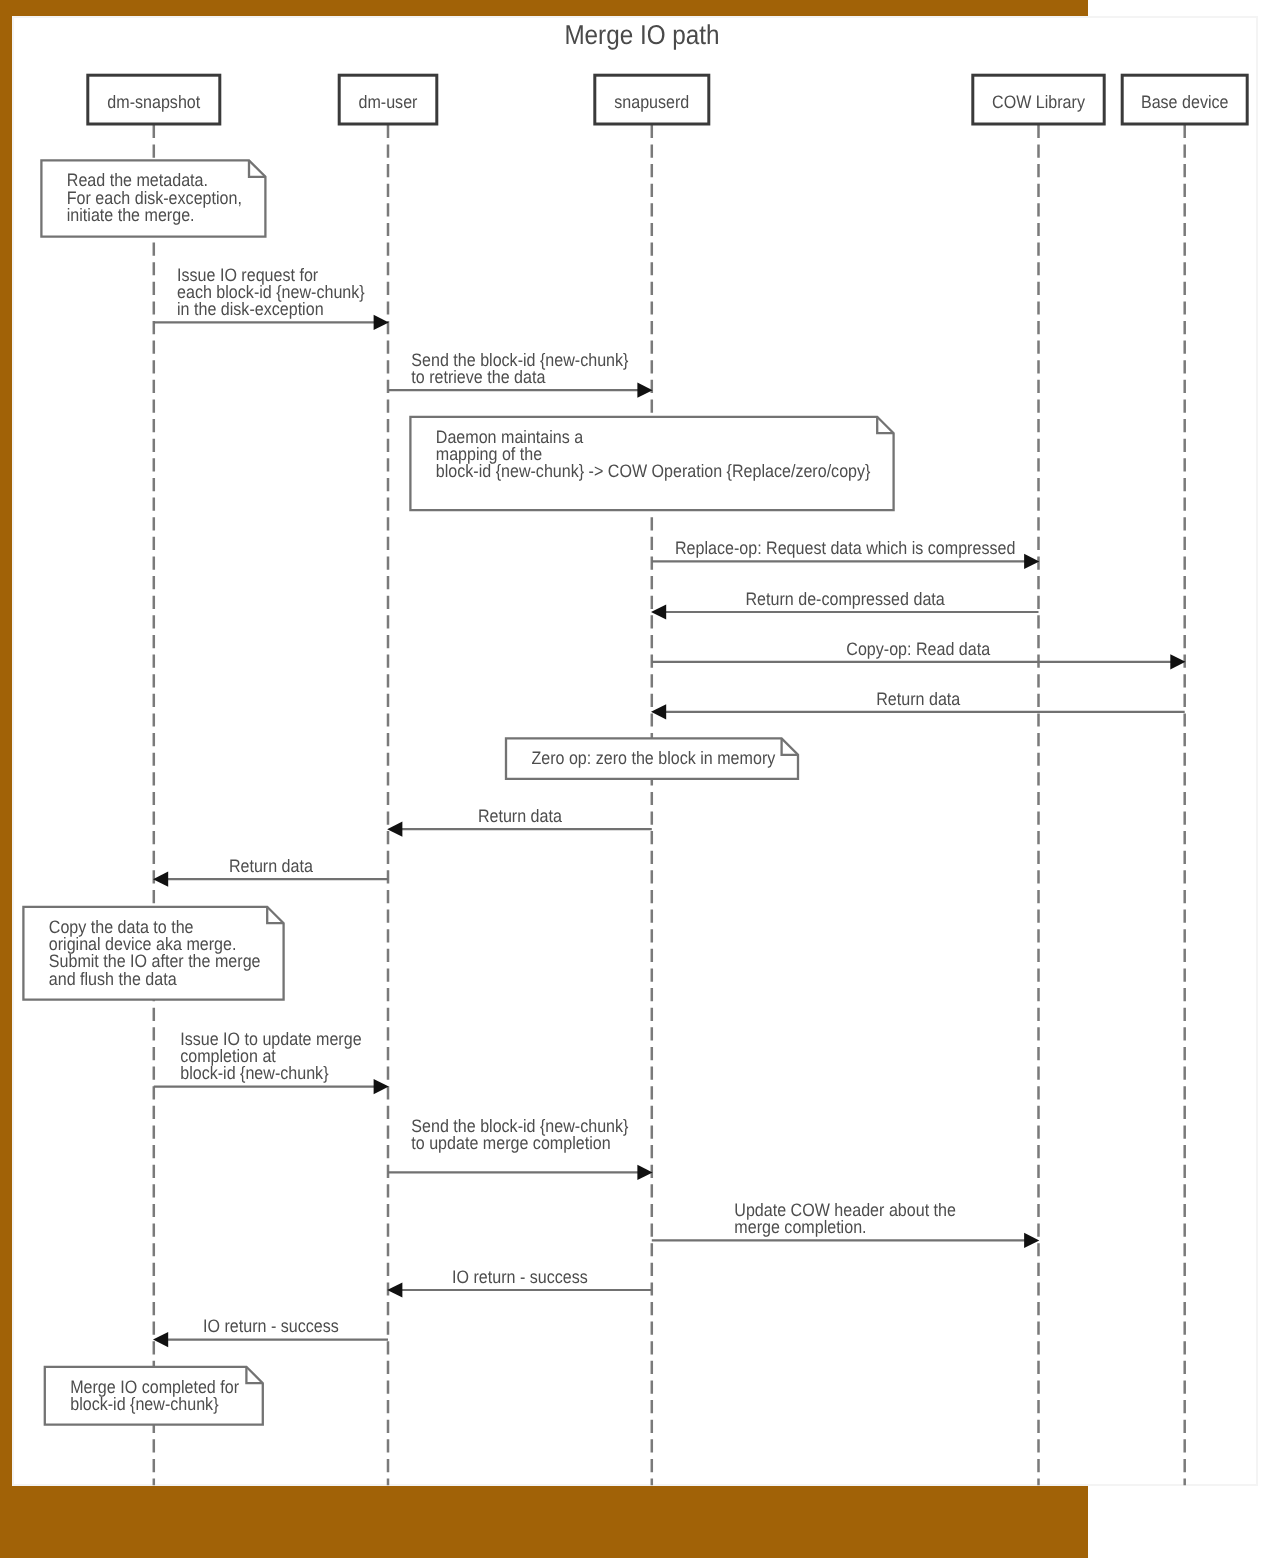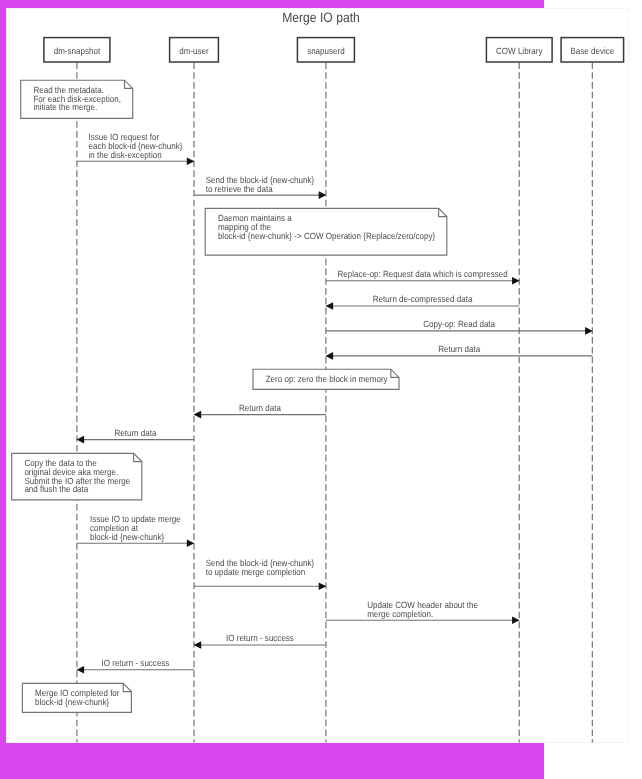--- a/index.html
+++ b/index.html
@@ -5,21 +5,21 @@
 <style>
   html, body {
     margin: 0; padding: 0;
     background: #ffffff;
     width: 642px; height: 779px;
     overflow: hidden;
   }
   #page {
     position: relative;
     width: 544px; height: 779px;
-    background: #d946ef;
+    background: #a16207;
     font-family: "Liberation Sans", sans-serif;
     -webkit-font-smoothing: antialiased;
     text-rendering: geometricPrecision;
   }
   #frame {
     position: absolute;
     left: 6px; top: 8px;
     width: 623px; height: 735px;
     border: 1px solid var(--c-frame, #f4f4f4);
     box-sizing: border-box;

